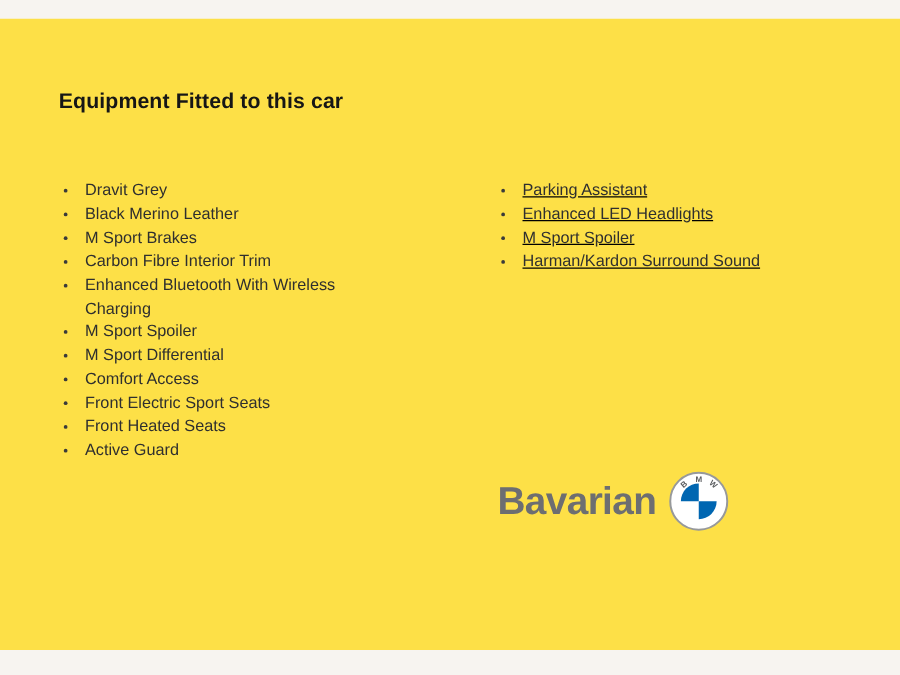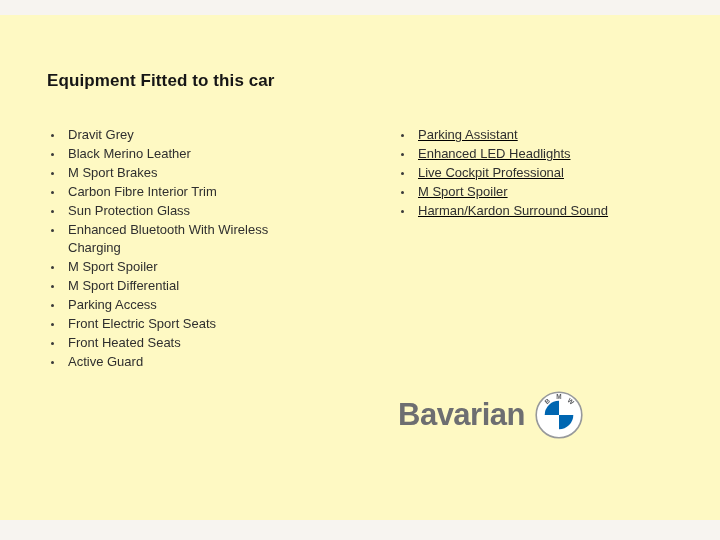--- a/index.html
+++ b/index.html
@@ -4,21 +4,21 @@
 <style>
   html, body {
     margin: 0;
     padding: 0;
     background: #ffffff;
   }
   .stage {
     position: relative;
     width: 720px;
     height: 540px;
-    background: #fef9c3;
+    background: #fde047;
     overflow: hidden;
     font-family: "Liberation Sans", sans-serif;
   }
   .letterbox {
     position: absolute;
     left: 0;
     right: 0;
     background: #f7f4f0;
   }
   .letterbox.top { top: 0; height: 15px; }
@@ -30,21 +30,21 @@
     top: 59px;
     font-size: 17px;
     line-height: 22px;
     font-weight: 700;
     color: #161616;
     letter-spacing: 0.1px;
   }
 
   ul.equip-list {
     position: absolute;
-    top: 126px;
+    top: 143px;
     margin: 0;
     padding: 0;
     list-style: none;
   }
   ul.equip-list.left-col  { left: 47px;  width: 238px; }
   ul.equip-list.right-col { left: 397px; width: 262px; text-decoration: underline; }
 
   ul.equip-list li {
     position: relative;
     padding-left: 21px;
@@ -58,21 +58,21 @@
     top: 8px;
     width: 3px;
     height: 3px;
     border-radius: 50%;
     background: #3a3a3a;
   }
 
   .dealer-logo {
     position: absolute;
     left: 398px;
-    top: 390px;
+    top: 376px;
     display: flex;
     align-items: center;
   }
   .dealer-wordmark {
     font-size: 31px;
     line-height: 50px;
     font-weight: 700;
     color: #6d6e71;
     letter-spacing: -0.5px;
   }
@@ -96,34 +96,32 @@
   <div class="letterbox top"></div>
   <div class="letterbox bottom"></div>
 
   <h1 class="page-title">Equipment Fitted to this car</h1>
 
   <ul class="equip-list left-col">
     <li><span class="dot"></span><span>Dravit Grey</span></li>
     <li><span class="dot"></span><span>Black Merino Leather</span></li>
     <li><span class="dot"></span><span>M Sport Brakes</span></li>
     <li><span class="dot"></span><span>Carbon Fibre Interior Trim</span></li>
-    <li><span class="dot"></span><span>Sun Protection Glass</span></li>
     <li><span class="dot"></span><span>Enhanced Bluetooth With Wireless Charging</span></li>
     <li><span class="dot"></span><span>M Sport Spoiler</span></li>
     <li><span class="dot"></span><span>M Sport Differential</span></li>
-    <li><span class="dot"></span><span>Parking Access</span></li>
+    <li><span class="dot"></span><span>Comfort Access</span></li>
     <li><span class="dot"></span><span>Front Electric Sport Seats</span></li>
     <li><span class="dot"></span><span>Front Heated Seats</span></li>
     <li><span class="dot"></span><span>Active Guard</span></li>
   </ul>
 
   <ul class="equip-list right-col">
     <li><span class="dot"></span><span>Parking Assistant</span></li>
     <li><span class="dot"></span><span>Enhanced LED Headlights</span></li>
-    <li><span class="dot"></span><span>Live Cockpit Professional</span></li>
     <li><span class="dot"></span><span>M Sport Spoiler</span></li>
     <li><span class="dot"></span><span>Harman/Kardon Surround Sound</span></li>
   </ul>
 
   <div class="dealer-logo">
     <span class="dealer-wordmark">Bavarian</span>
     <svg class="bmw-roundel" viewBox="0 0 48 48" aria-hidden="true">
       <circle cx="24" cy="24" r="22.8" fill="#ffffff" stroke="#97999b" stroke-width="1.6"></circle>
       <g transform="translate(24,24)">
         <path d="M0,0 L-14.3,0 A14.3,14.3 0 0 1 0,-14.3 Z" fill="#0066b1"></path>

